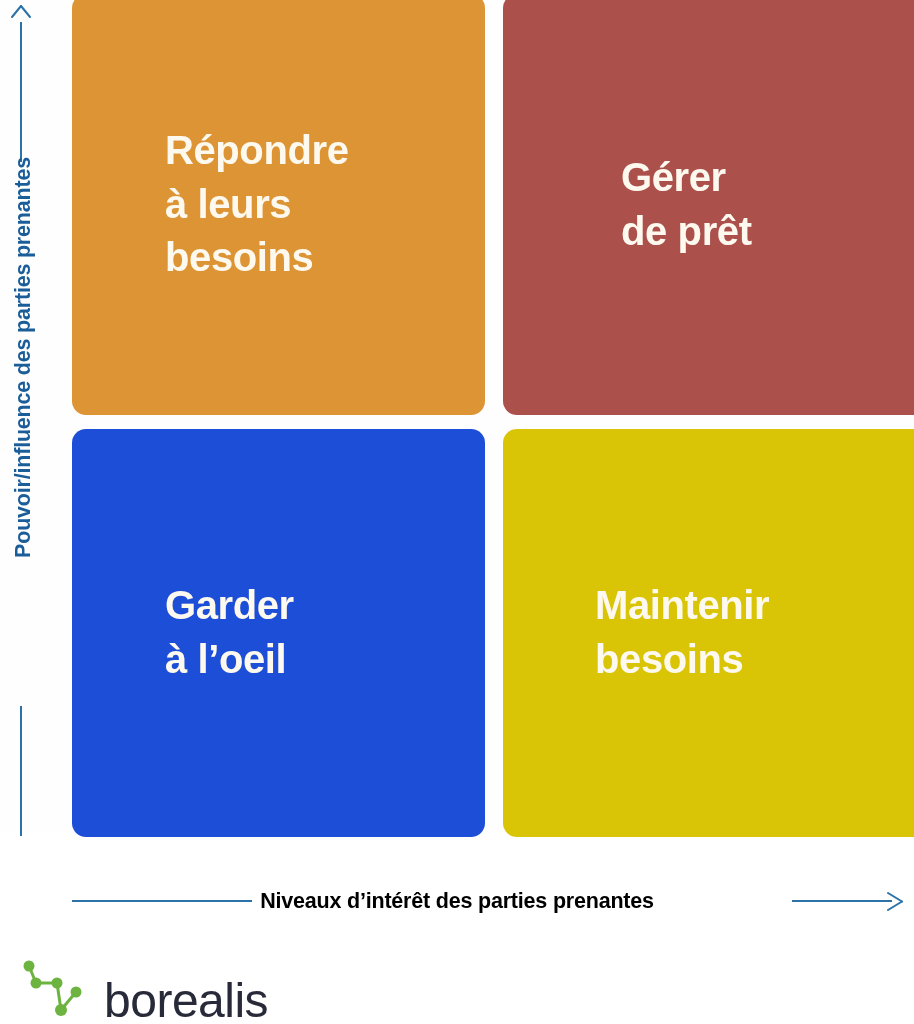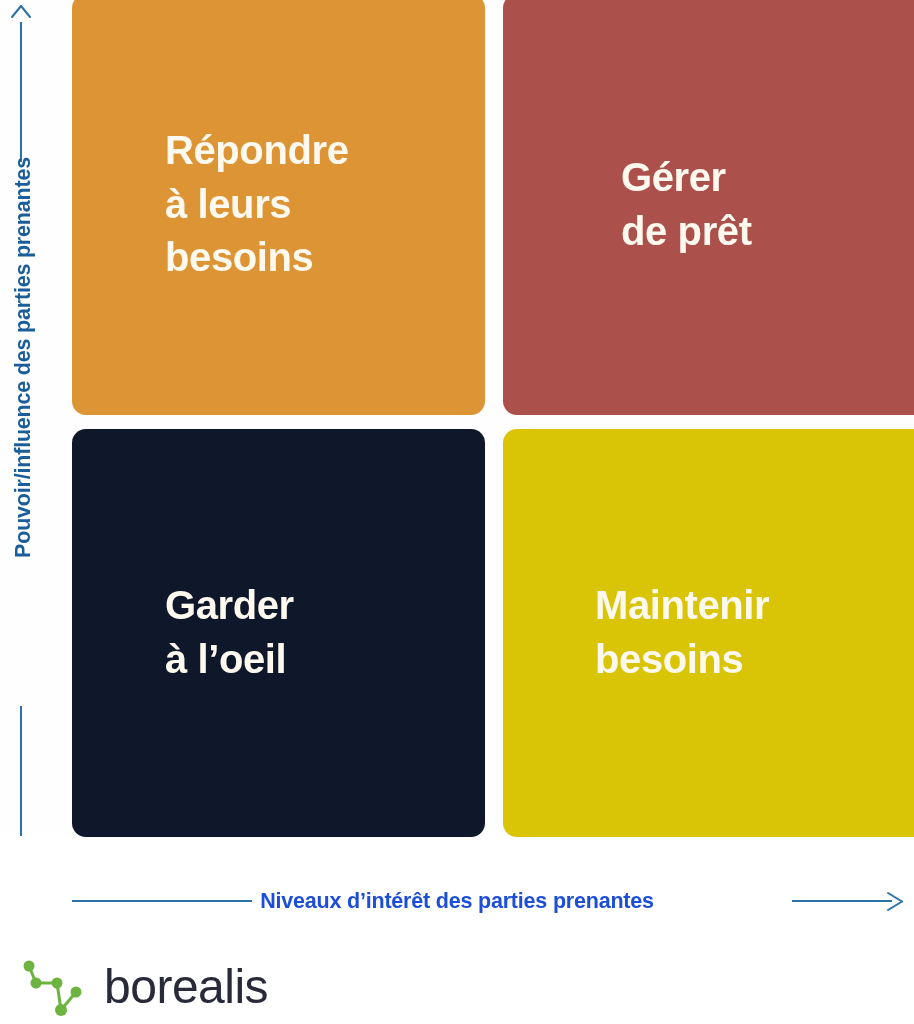--- a/index.html
+++ b/index.html
@@ -62,21 +62,21 @@
     width: 425px;
     height: 421px;
     background: #ac504c;
     padding-left: 118px;
   }
   #quad-bottom-left {
     left: 72px;
     top: 429px;
     width: 413px;
     height: 408px;
-    background: #0f172a;
+    background: #1d4ed8;
   }
   #quad-bottom-right {
     left: 503px;
     top: 429px;
     width: 425px;
     height: 408px;
     background: #d9c406;
     padding-left: 92px;
   }
 
@@ -157,34 +157,34 @@
     top: 7px;
     width: 24px;
     height: 24px;
   }
   .x-label {
     position: absolute;
     left: 0;
     top: 0;
     width: 914px;
     text-align: center;
-    color: #1d4ed8;
+    color: #000000;
     font-size: 21.5px;
     font-weight: 700;
     letter-spacing: -0.2px;
     line-height: 38px;
   }
 
   
   .logo {
     position: absolute;
     left: 14px;
     top: 957px;
     display: flex;
-    align-items: flex-start;
+    align-items: flex-end;
   }
   .logo-mark {
     width: 74px;
     height: 62px;
     flex: 0 0 auto;
   }
   .logo-word {
     margin-left: 16px;
     color: #282a3a;
     font-size: 48px;

